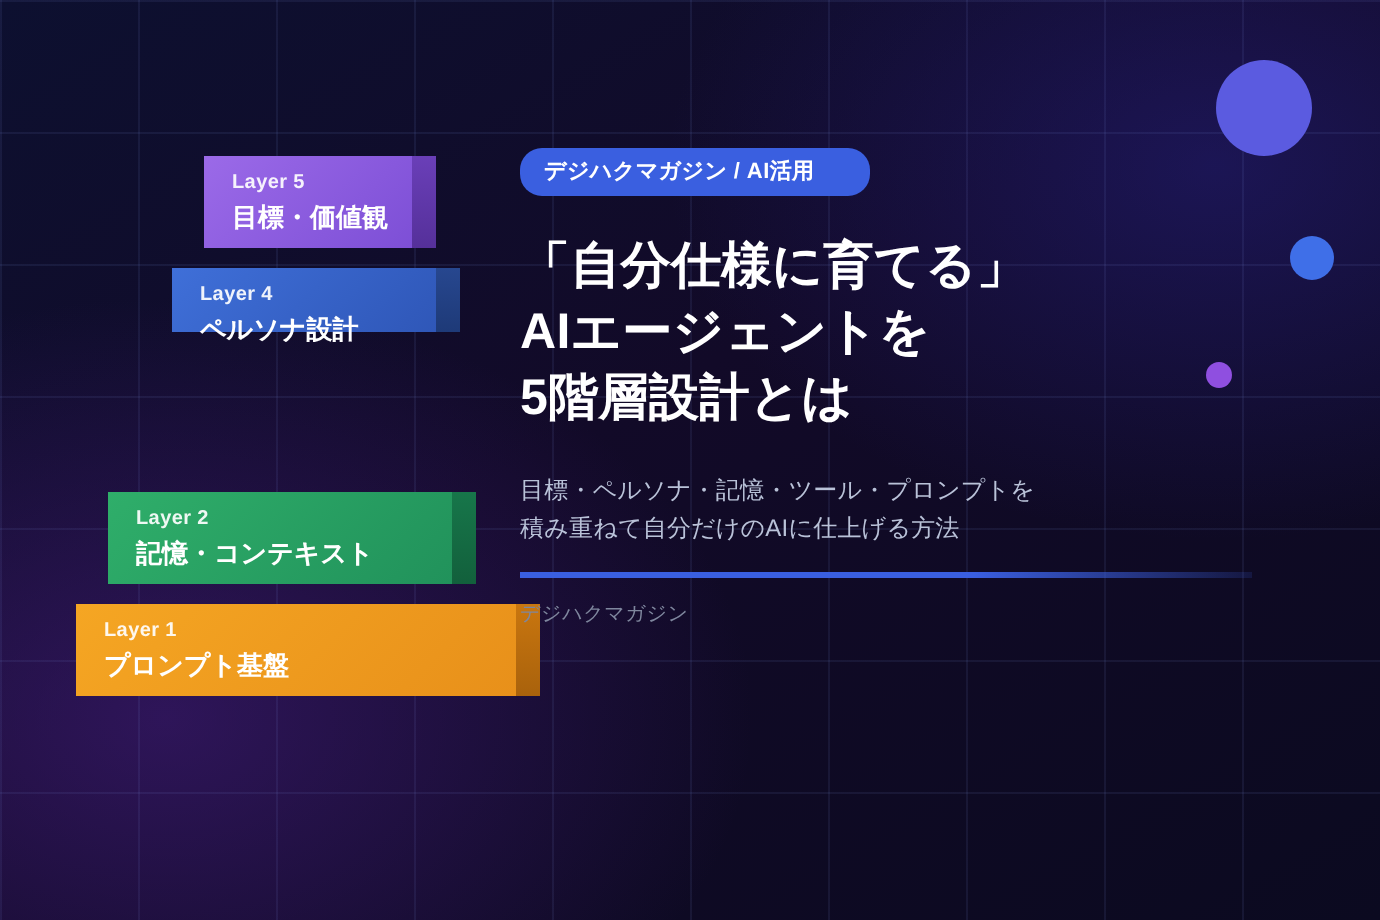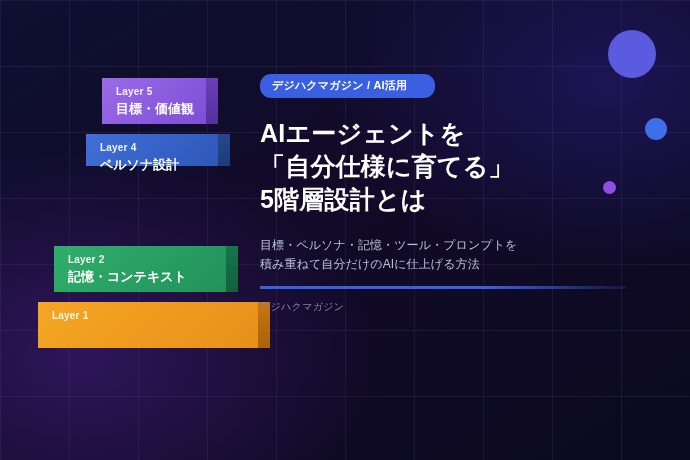--- a/index.html
+++ b/index.html
@@ -190,31 +190,32 @@
 
     <div class="layer" id="layer-2">
       <div class="face"></div>
       <div class="lbl">Layer 2</div>
       <div class="nm">記憶・コンテキスト</div>
     </div>
 
     <div class="layer" id="layer-1">
       <div class="face"></div>
       <div class="lbl">Layer 1</div>
+      <div class="nm">プロンプト基盤</div>
     </div>
 
   </div>
 
   <div id="content">
 
     <div id="badge">デジハクマガジン / AI活用</div>
 
     <div id="headline">
+      <div>「自分仕様に育てる」</div>
       <div>AIエージェントを</div>
-      <div>「自分仕様に育てる」</div>
       <div>5階層設計とは</div>
     </div>
 
     <div id="subcopy">
       <div>目標・ペルソナ・記憶・ツール・プロンプトを</div>
       <div>積み重ねて自分だけのAIに仕上げる方法</div>
     </div>
 
     <div id="accent-rule"></div>
 

